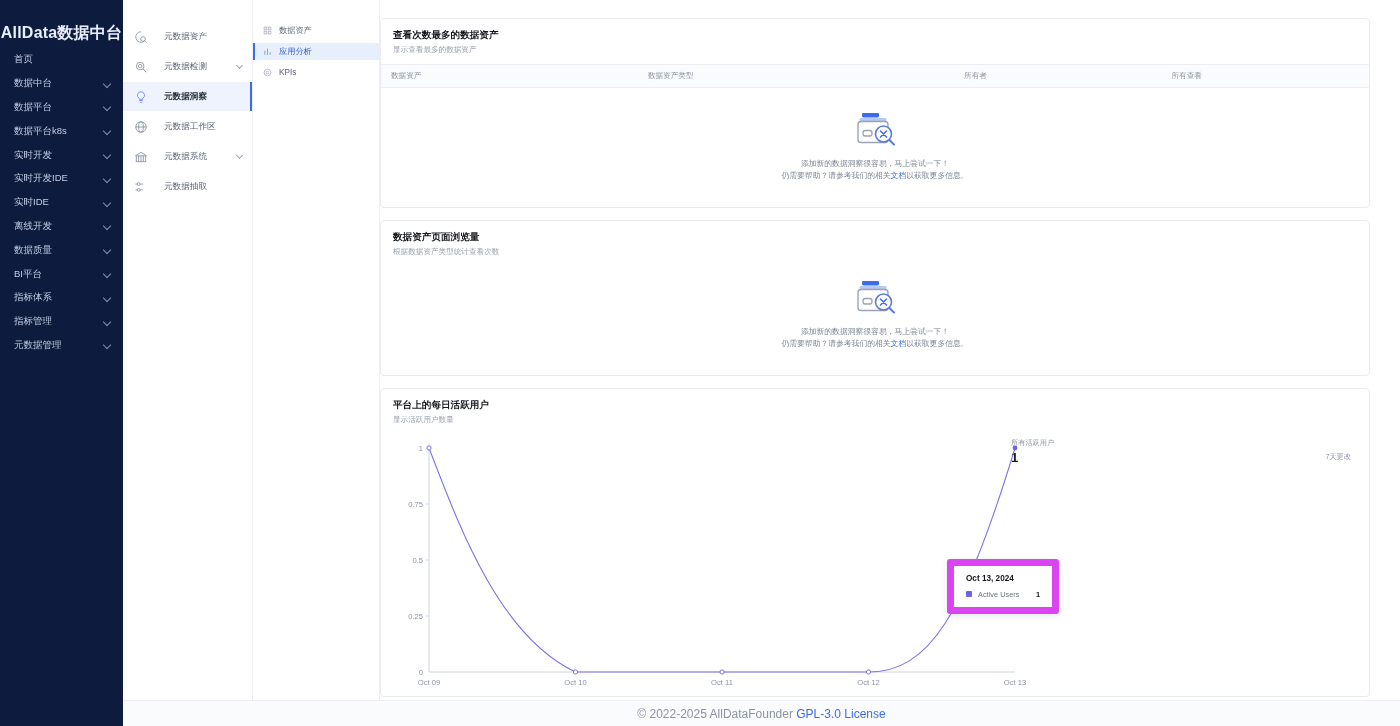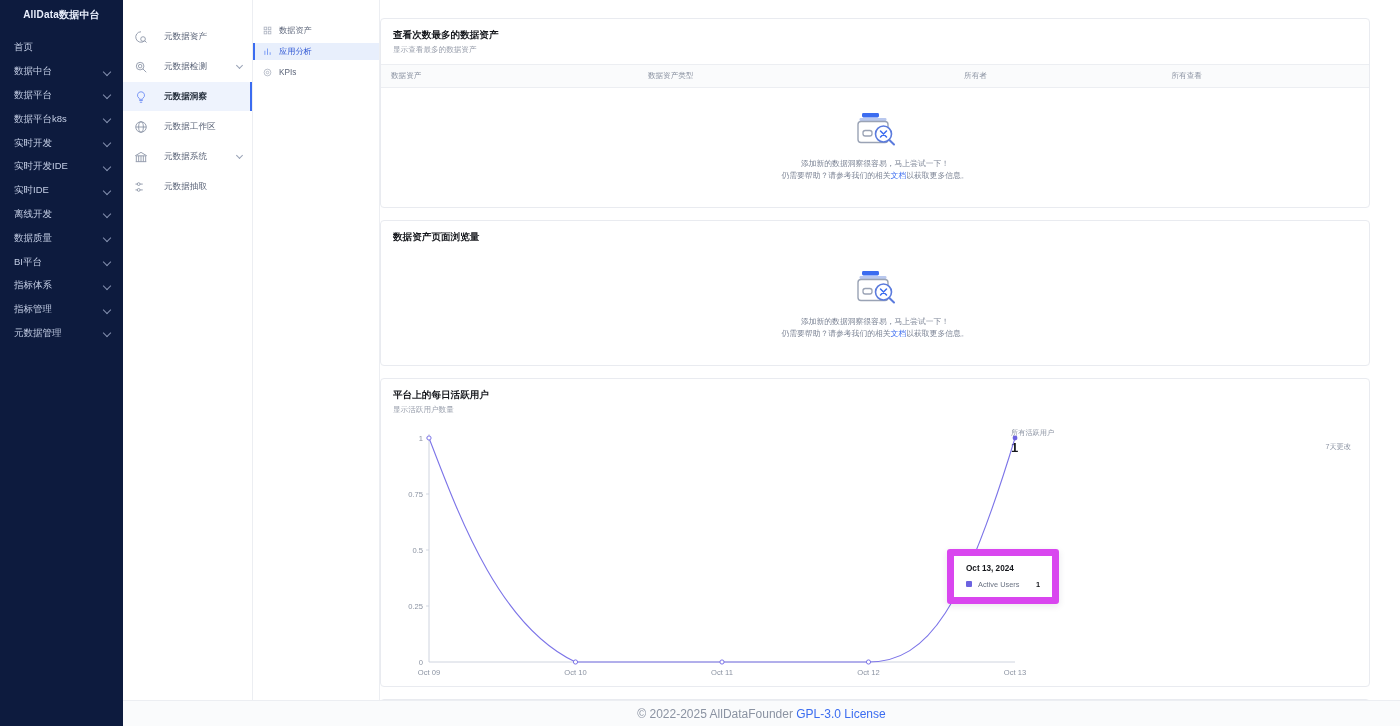--- a/index.html
+++ b/index.html
@@ -14,24 +14,24 @@
   
   .main-sidebar {
     width: 123px; height: 726px;
     background: #0d1b3e;
     flex: 0 0 123px;
     padding-top: 0;
     overflow: hidden;
   }
   .brand {
     height: 30px; display: flex; align-items: center; justify-content: center;
-    color: #e8eefc; font-size: 10px; font-weight: 700; letter-spacing: .2px;
-    margin-top: 0;
-  }
-  .nav-list { margin-top: 6px; }
+    color: #e8eefc; font-size: 16px; font-weight: 700; letter-spacing: .2px;
+    margin-top: 18px;
+  }
+  .nav-list { }
   .nav-item {
     height: 23.8px;
     display: flex; align-items: center;
     padding: 0 11px 0 14px;
     color: #c3cde4; font-size: 9.5px;
     cursor: pointer;
     justify-content: space-between;
   }
   .nav-item .lbl { white-space: nowrap; }
   .chev {
@@ -339,20 +339,21 @@
             </svg>
           </div>
           <div class="empty-l1">添加新的数据洞察很容易，马上尝试一下！</div>
           <div class="empty-l2"><span>仍需要帮助？请参考我们的相关</span><span class="link">文档</span><span>以获取更多信息。</span></div>
         </div>
       </section>
 
       <section class="card">
         <div class="card-head">
           <div class="card-title">数据资产页面浏览量</div>
+          <div class="card-sub">根据数据资产类型统计查看次数</div>
         </div>
         <div class="empty" style="padding-top:12px">
           <div class="empty-art">
             <svg width="52" height="38" viewBox="0 0 52 38" fill="none">
               <rect x="13" y="3" width="17" height="4.5" rx="1.4" fill="#3b6cf0"></rect>
               <rect x="10.5" y="8" width="27" height="3" rx="1.2" fill="#b9c8ee"></rect>
               <rect x="9" y="11.5" width="30" height="21" rx="3" stroke="#9aa3b5" stroke-width="1.4" fill="#fff"></rect>
               <rect x="14" y="20.5" width="9" height="5.5" rx="2.2" stroke="#9aa3b5" stroke-width="1.3" fill="#fff"></rect>
               <circle cx="34.5" cy="24" r="8" fill="#fff" stroke="#5b7bdd" stroke-width="1.6"></circle>
               <path d="M31.5 21l6 6M37.5 21l-6 6" stroke="#3b6cf0" stroke-width="1.5" stroke-linecap="round"></path>

